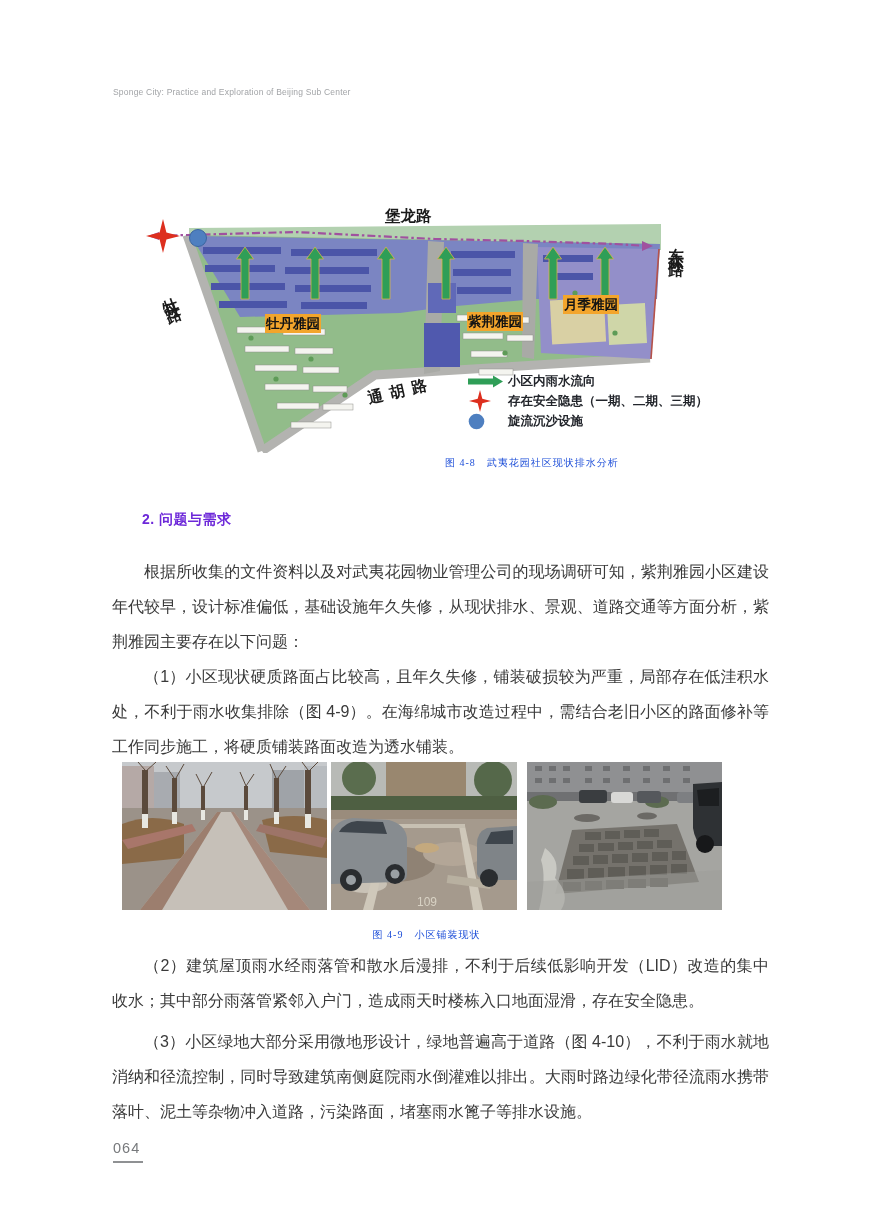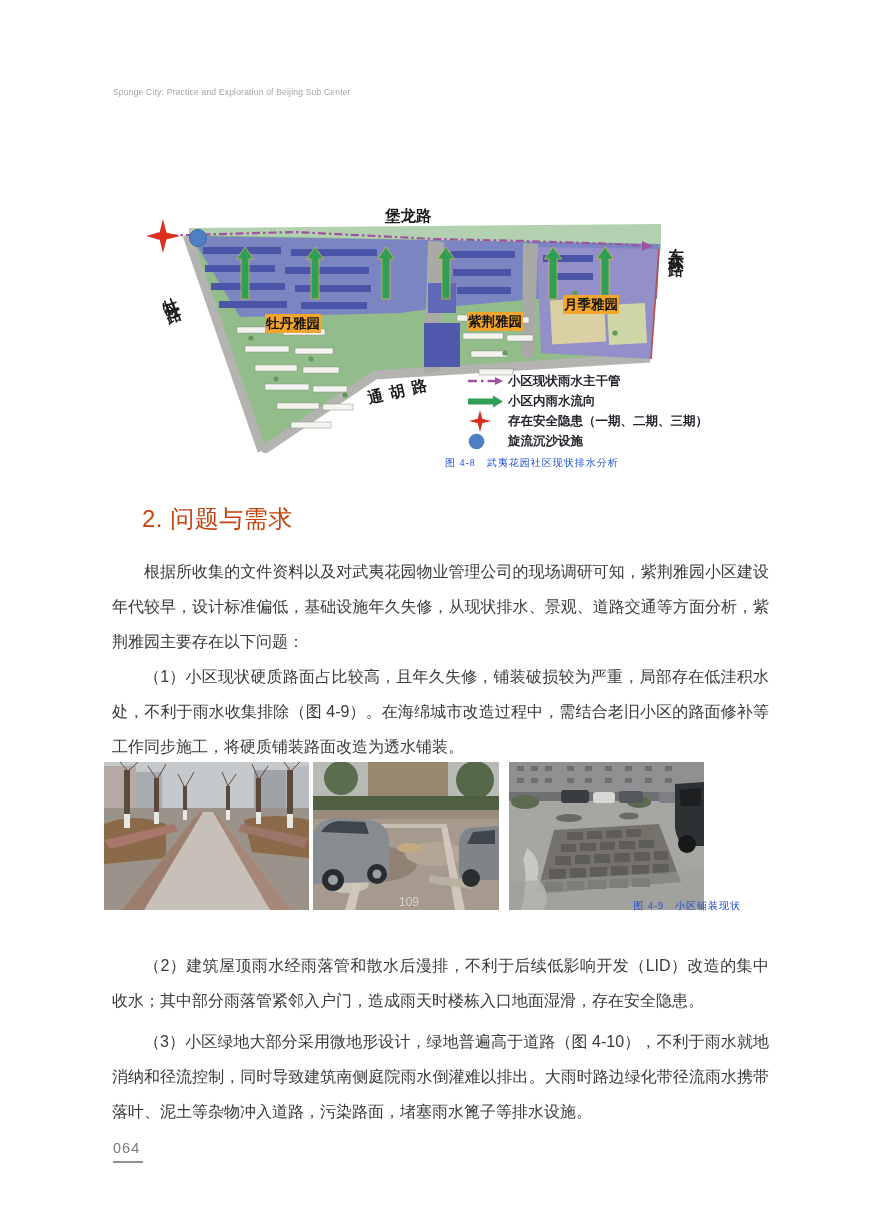--- a/index.html
+++ b/index.html
@@ -25,30 +25,30 @@
             font-size:12.5px;color:#22252b;white-space:nowrap;}
   .figcap{position:absolute;font-family:"Liberation Serif","DejaVu Serif",serif;
           color:#1d4ed8;font-size:10px;letter-spacing:1px;white-space:nowrap;}
   .cap48{left:300px;top:253px;}
 
   
   .tblock{position:absolute;left:112px;width:657px;font-size:16px;line-height:35px;
           text-align:justify;color:#3a3a3a;}
   .tblock1{top:506px;}
   .tblock2{top:948px;}
-  .tblock h2{font-size:24px;line-height:26px;margin:0 0 22px 30px;color:#c2410c;
-             font-weight:normal;letter-spacing:.5px;}
+  .tblock h2{font-size:14px;line-height:26px;margin:0 0 22px 30px;color:#6d28d9;
+             font-weight:bold;letter-spacing:.5px;}
   .tblock p{margin:0;text-indent:2em;}
   .tblock p + p{margin-top:0;}
   .tblock2 p + p{margin-top:6px;}
 
   
-  .photos{position:absolute;left:104px;top:762px;display:flex;text-align:right;}
+  .photos{position:absolute;left:122px;top:762px;display:flex;text-align:right;}
   .photos svg{display:block;}
-  .cap49{left:112px;top:899px;width:629px;text-align:right;}
+  .cap49{left:112px;top:928px;width:629px;text-align:center;}
 
   
   .pagenum{position:absolute;left:113px;top:1140px;font-size:14.5px;color:#77797c;letter-spacing:1px;}
   .pagenum .rule{width:30px;height:2px;background:#8f9193;margin-top:5px;}
 </style>
 </head>
 <body>
 
 <div class="page">
 
@@ -151,29 +151,20 @@
     <div class="overlay roadlabel vert" style="left:520px;top:32px;">东六环路</div>
     <div class="overlay roadlabel" style="left:222px;top:178px;transform:rotate(-13deg);letter-spacing:7px;">通胡路</div>
 
     
     <div class="overlay district" style="left:120px;top:111px;">牡丹雅园</div>
     <div class="overlay district" style="left:293px;top:109px;margin-left:29px;">紫荆雅园</div>
     <div class="overlay district" style="left:418px;top:92px;">月季雅园</div>
 
     
     <div class="legend">
-      <div class="legend-row">
-        <span class="lg-sym">
-          <svg width="36" height="10">
-              <line x1="0" y1="5" x2="27" y2="5" stroke="#a0519f" stroke-width="2.5" stroke-dasharray="9 4 2.5 4"></line>
-              <path d="M27,1 L35,5 L27,9 Z" fill="#a0519f"></path>
-            </svg>
-        </span>
-        <span class="lg-label">小区现状雨水主干管</span>
-      </div>
       <div class="legend-row">
         <span class="lg-sym">
           <svg width="36" height="13">
               <path d="M0,3.5 L25,3.5 L25,0.5 L35,6.5 L25,12.5 L25,9.5 L0,9.5 Z" fill="#2f9e57"></path>
             </svg>
         </span>
         <span class="lg-label">小区内雨水流向</span>
       </div>
       <div class="legend-row">
         <span class="lg-sym">

